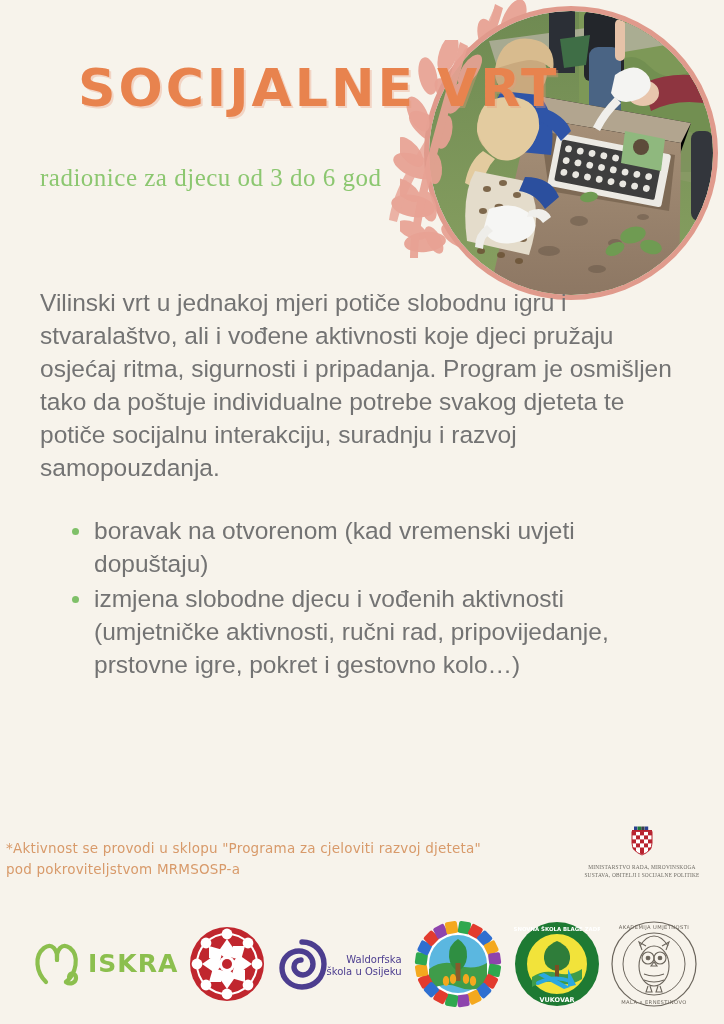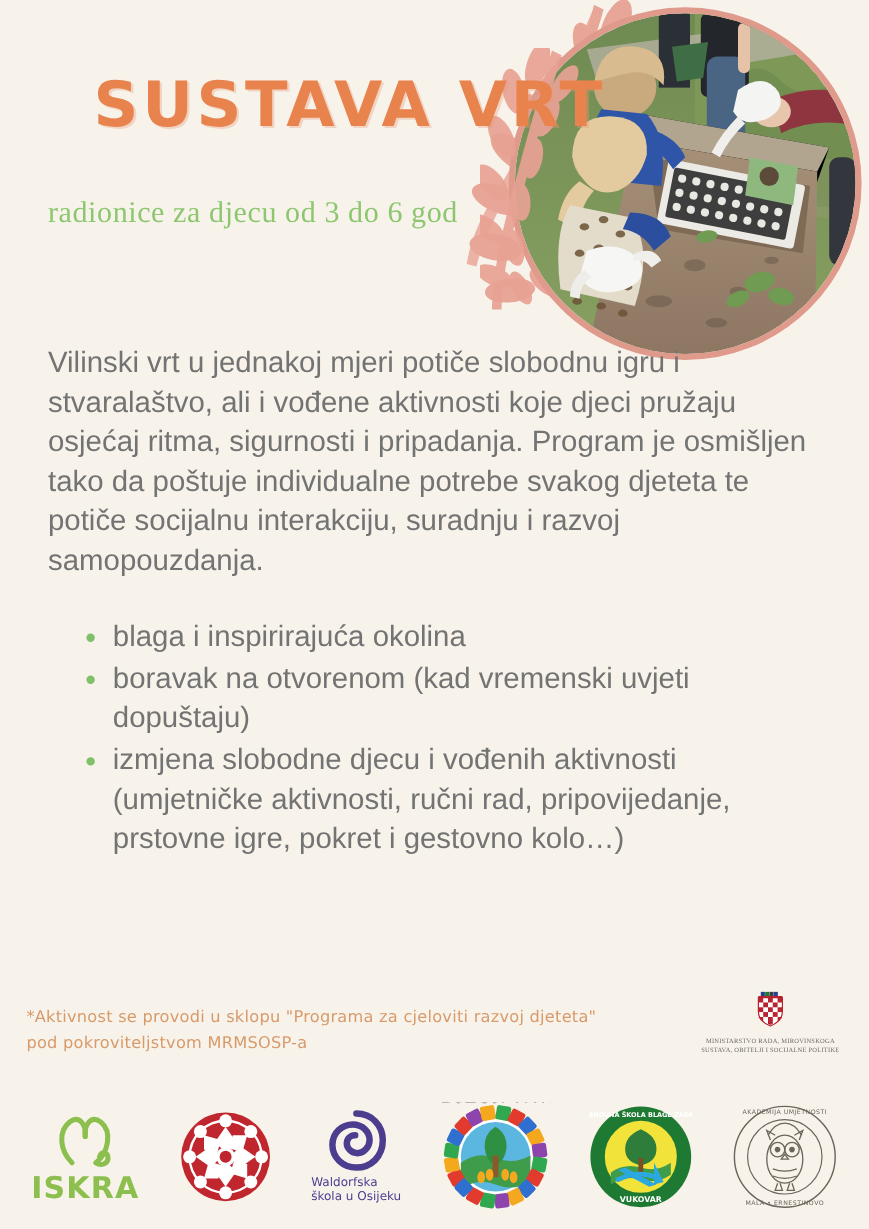--- a/index.html
+++ b/index.html
@@ -60,21 +60,21 @@
     position:relative;padding-left:22px;margin:0 0 2px 0;
     line-height:33px;
   }
   ul.bullets li::before{
     content:"";position:absolute;left:0;top:14px;
     width:7px;height:7px;border-radius:50%;background:#7FC068;
   }
 
   
   .footnote{
-    position:absolute;left:22px;top:838px;width:500px;
+    position:absolute;left:6px;top:838px;width:500px;
     color:#D89A6A;
     font-family:"DejaVu Sans", sans-serif;
     font-size:13.5px;
     line-height:21px;
     letter-spacing:.2px;
   }
 
   
   .ministry{position:absolute;left:572px;top:826px;width:140px;text-align:center;}
   .ministry-text{
@@ -85,23 +85,23 @@
     color:#6d6a63;
     letter-spacing:.2px;
   }
 
   
   .logos{
     position:absolute;left:0;top:905px;width:724px;height:118px;
     display:flex;align-items:center;justify-content:space-between;
     padding:0 26px;box-sizing:border-box;
   }
-  .logo{display:flex;flex-direction:column;align-items:center;justify-content:center;}
+  .logo{display:flex;flex-direction:row;align-items:center;justify-content:center;}
   .logo-caption{
-    margin-top:4px;text-align:left;
+    margin-top:4px;text-align:right;
     font-size:10px;line-height:12.5px;color:#4C3D8F;
     font-family:"DejaVu Sans", sans-serif;
   }
   .iskra-word{
     font-family:"DejaVu Sans", sans-serif;font-weight:bold;
     font-size:25px;color:#8CBF4E;letter-spacing:1px;margin-top:-2px;
   }
   .sr{position:absolute;width:1px;height:1px;overflow:hidden;clip:rect(0 0 0 0);}
 </style>
 </head>
@@ -278,27 +278,26 @@
         <ellipse cx="34" cy="128" rx="8" ry="16" transform="rotate(-4 34 128)"></ellipse>
         <ellipse cx="6" cy="150" rx="8" ry="17" transform="rotate(-54 6 150)"></ellipse>
         <ellipse cx="28" cy="166" rx="8" ry="16" transform="rotate(-16 28 166)"></ellipse>
         <ellipse cx="12" cy="190" rx="8" ry="16" transform="rotate(-66 12 190)"></ellipse>
         <ellipse cx="34" cy="200" rx="7" ry="15" transform="rotate(-28 34 200)"></ellipse>
         <path d="M60 2 C48 44 34 92 22 140 C14 172 10 200 10 218 L18 218 C18 200 22 174 30 142 C42 94 56 46 68 6 Z"></path>
       </g>
     </svg>
   </div>
 
-  <div class="title">SUSTAVA VRT</div>
+  <div class="title">SOCIJALNE VRT</div>
   <div class="subtitle">radionice za djecu od 3 do 6 god</div>
 
   <div class="body-block">
     <p class="para">Vilinski vrt u jednakoj mjeri potiče slobodnu igru i stvaralaštvo, ali i vođene aktivnosti koje djeci pružaju osjećaj ritma, sigurnosti i pripadanja. Program je osmišljen tako da poštuje individualne potrebe svakog djeteta te potiče socijalnu interakciju, suradnju i razvoj samopouzdanja.</p>
     <ul class="bullets">
-      <li>blaga i inspirirajuća okolina</li>
       <li>boravak na otvorenom (kad vremenski uvjeti dopuštaju)</li>
       <li>izmjena slobodne djecu i vođenih aktivnosti (umjetničke aktivnosti, ručni rad, pripovijedanje, prstovne igre, pokret i gestovno kolo…)</li>
     </ul>
   </div>
 
   <div class="footnote">*Aktivnost se provodi u sklopu "Programa za cjeloviti razvoj djeteta" pod pokroviteljstvom MRMSOSP-a</div>
 
   <div class="ministry">
     <svg width="26" height="30" viewBox="0 0 26 30">
       <g>

